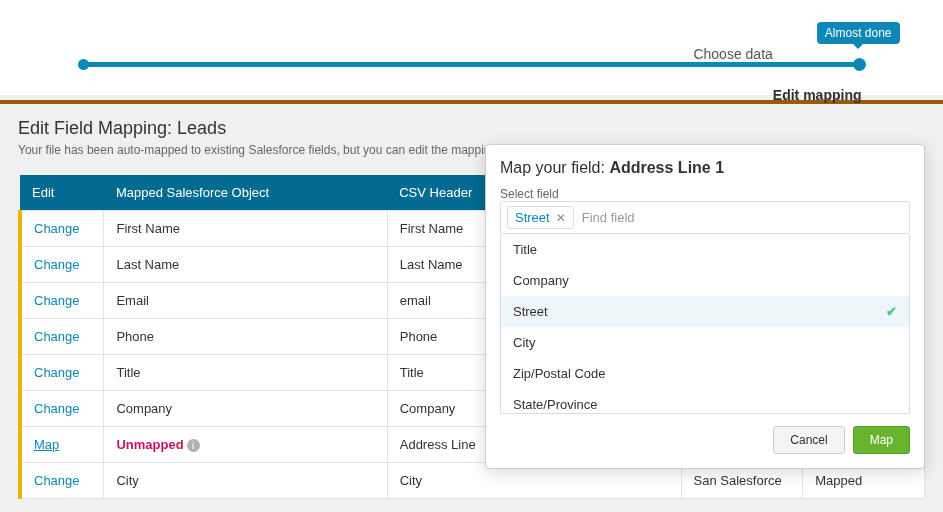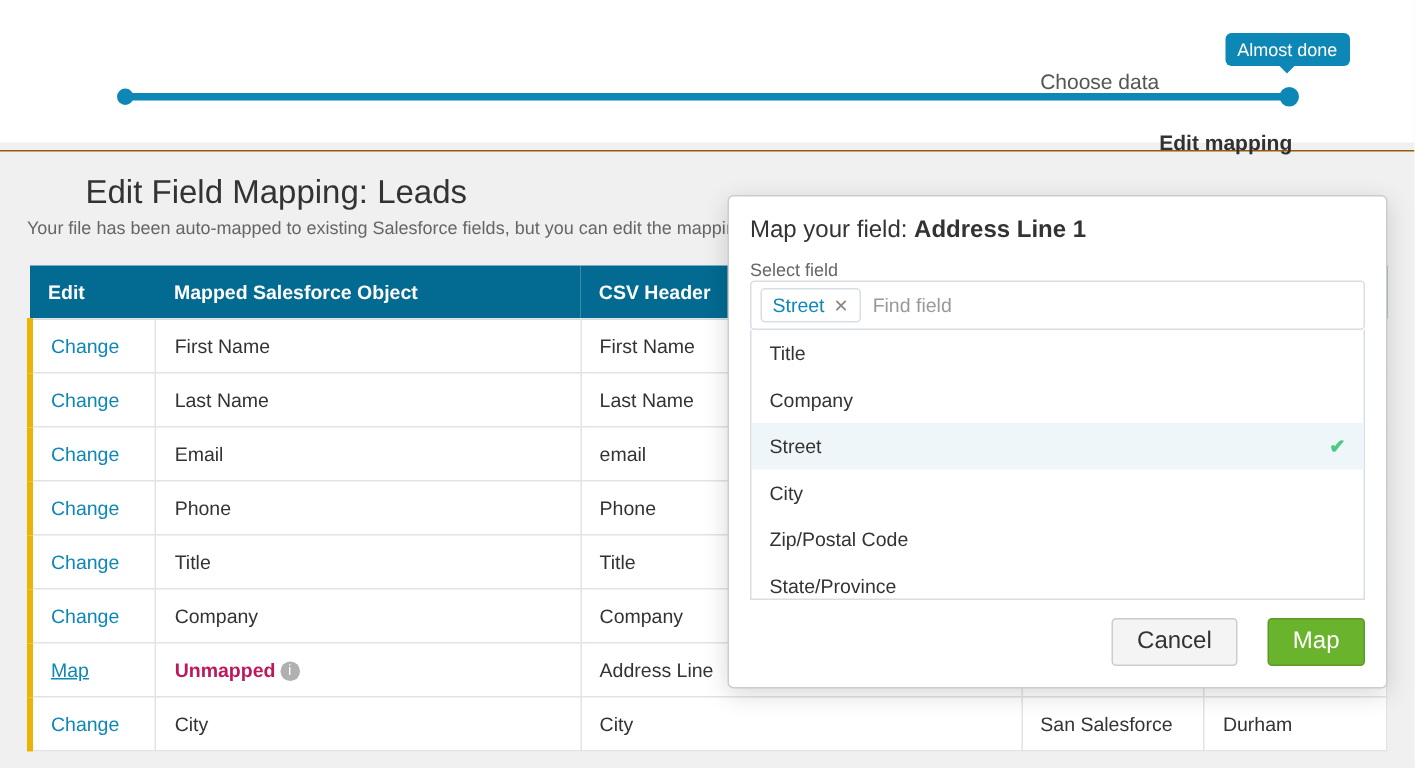--- a/index.html
+++ b/index.html
@@ -1,59 +1,59 @@
 <!DOCTYPE html>
 <html><head>
 <meta charset="utf-8">
 <style>
   * { box-sizing: border-box; margin: 0; padding: 0; }
   body { font-family: Arial, Helvetica, sans-serif; font-size: 13px; color: #333; width: 943px; height: 512px; overflow: hidden; background: #fff; position: relative; }
 
-  .progress-wrap { padding: 18px 0 10px; background: #fff; border-bottom: 1px solid #a16207; }
+  .progress-wrap { padding: 18px 0 10px; background: #fff; border-bottom: 4px solid #a16207; }
   .progress-bar { position: relative; width: 780px; margin: 10px auto 0; height: 44px; }
   .track { position: absolute; top: 16px; left: 0; right: 0; height: 5px; background: #0d87b5; border-radius: 3px; }
   .dot { position: absolute; top: 13px; width: 11px; height: 11px; border-radius: 50%; background: #0d87b5; }
   .dot.left { left: -4px; }
   .dot.right { right: -4px; width: 13px; height: 13px; top: 12px; border: 2px solid #0d87b5; background: #0d87b5; }
   .badge { position: absolute; top: -24px; right: -38px; background: #0d87b5; color: #fff; font-size: 12px; padding: 4px 8px; border-radius: 4px; white-space: nowrap; }
   .badge::after { content: ""; position: absolute; left: 50%; bottom: -5px; margin-left: -5px; border: 5px solid transparent; border-top-color: #0d87b5; border-bottom: none; }
   .step-labels { display: flex; justify-content: flex-end; margin-top: 28px; font-size: 14px; color: #555; }
   .step-labels .active { font-weight: bold; color: #333; margin-top: 41px; }
 
   .page { padding: 14px 18px; position: relative; }
-  .title { font-size: 22px; font-weight: normal; color: #333; margin-bottom: 4px; margin-left: 39px; }
+  .title { font-size: 18px; font-weight: normal; color: #333; margin-bottom: 4px; }
   .subtitle { font-size: 12px; color: #666; margin-bottom: 18px; }
 
   table { width: 100%; border-collapse: collapse; font-size: 13px; }
-  thead th { background: #036a91; color: #fff; text-align: left; font-weight: bold; padding: 10px 12px; }
+  thead th { background: #036a91; color: #fff; text-align: left; font-weight: normal; padding: 10px 12px; }
   tbody td { border: 1px solid #e0e4e6; padding: 10px 12px; background: #fff; }
   tbody td:first-child { border-left: 4px solid #eab308; }
   .edit-link { color: #0d87b5; text-decoration: none; cursor: pointer; }
   .edit-link.underline { text-decoration: underline; }
   .unmapped { color: #be185d; font-weight: bold; }
   .info-icon { display: inline-block; width: 13px; height: 13px; border-radius: 50%; background: #b0b0b0; color: #fff; font-size: 10px; line-height: 13px; text-align: center; margin-left: 3px; vertical-align: middle; }
 
   .overlay { position: absolute; top: 95px; left: 0; right: 0; bottom: 0; background: rgba(0,0,0,0.06); }
 
-  .modal { position: absolute; top: 130px; right: 18px; width: 440px; background: #fff; border: 1px solid #ccc; border-radius: 4px; box-shadow: 0 4px 16px rgba(0,0,0,0.15); z-index: 10; }
+  .modal { position: absolute; top: 144px; right: 18px; width: 440px; background: #fff; border: 1px solid #ccc; border-radius: 4px; box-shadow: 0 4px 16px rgba(0,0,0,0.15); z-index: 10; }
   .modal-body { padding: 14px 14px 0; }
   .modal-title { font-size: 16px; font-weight: normal; color: #333; margin-bottom: 10px; }
   .modal-title .bold { font-weight: bold; }
   .modal-sub { font-size: 12px; color: #666; margin-bottom: 0; }
   .field-input { display: flex; align-items: center; gap: 6px; border: 1px solid #d8dde6; border-radius: 3px; padding: 4px 6px; margin-bottom: 0; }
   .chip { display: inline-flex; align-items: center; gap: 6px; border: 1px solid #d8dde6; border-radius: 3px; padding: 3px 7px; font-size: 13px; color: #0d87b5; }
   .chip .x { font-size: 12px; color: #888; cursor: pointer; }
   .find-input { border: none; outline: none; font-size: 13px; flex: 1; color: #333; padding: 3px 2px; }
   .find-input::placeholder { color: #999; }
   .dropdown { border: 1px solid #d8dde6; border-top: none; max-height: 180px; overflow: auto; }
   .dropdown .opt { padding: 8px 12px; font-size: 13px; color: #333; display: flex; justify-content: space-between; align-items: center; cursor: pointer; }
   .dropdown .opt.selected { background: #eef6f9; }
   .check { color: #4bca81; font-size: 13px; font-weight: bold; }
   .modal-footer { display: flex; justify-content: flex-end; gap: 8px; padding: 12px 14px 14px; }
-  .btn { font-size: 16px; padding: 6px 16px; border-radius: 3px; border: 1px solid #ccc; background: #f4f4f4; color: #333; cursor: pointer; margin-left: 12px; }
+  .btn { font-size: 12px; padding: 6px 16px; border-radius: 3px; border: 1px solid #ccc; background: #f4f4f4; color: #333; cursor: pointer; }
   .btn.primary { background: #6ab42d; border-color: #5c9a27; color: #fff; }
 </style>
 </head>
 <body>
 
 <div class="progress-wrap">
   <div class="progress-bar">
     <div class="badge">Almost done</div>
     <div class="track"></div>
     <div class="dot left"></div>
@@ -136,21 +136,21 @@
           <td><span class="unmapped">Unmapped</span><span class="info-icon">i</span></td>
           <td>Address Line</td>
           <td></td>
           <td></td>
         </tr>
         <tr>
           <td><a class="edit-link ">Change</a></td>
           <td>City</td>
           <td>City</td>
           <td>San Salesforce</td>
-          <td>Durham</td>
+          <td>Mapped</td>
         </tr>
       </tbody>
   </table>
 </div>
 
 <div class="modal">
   <div class="modal-body">
     <div class="modal-title">
       <span>Map your field: </span><span class="bold">Address Line 1</span>
     </div>

